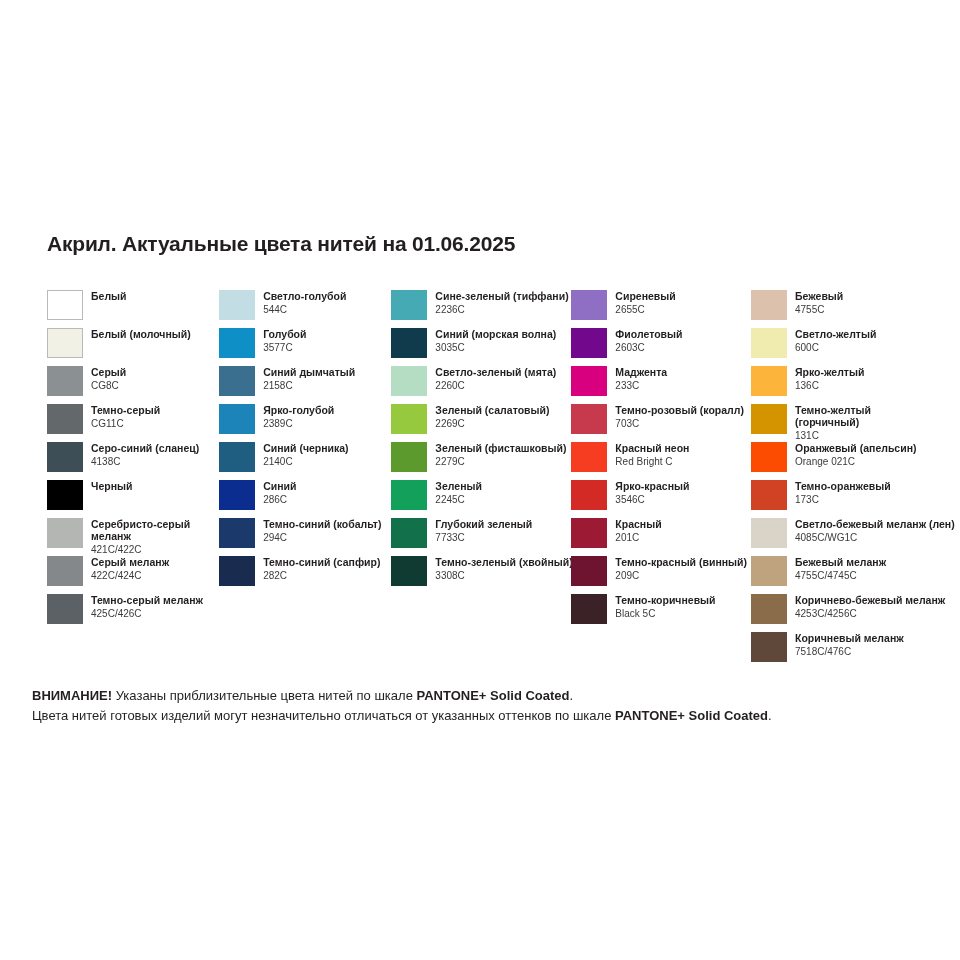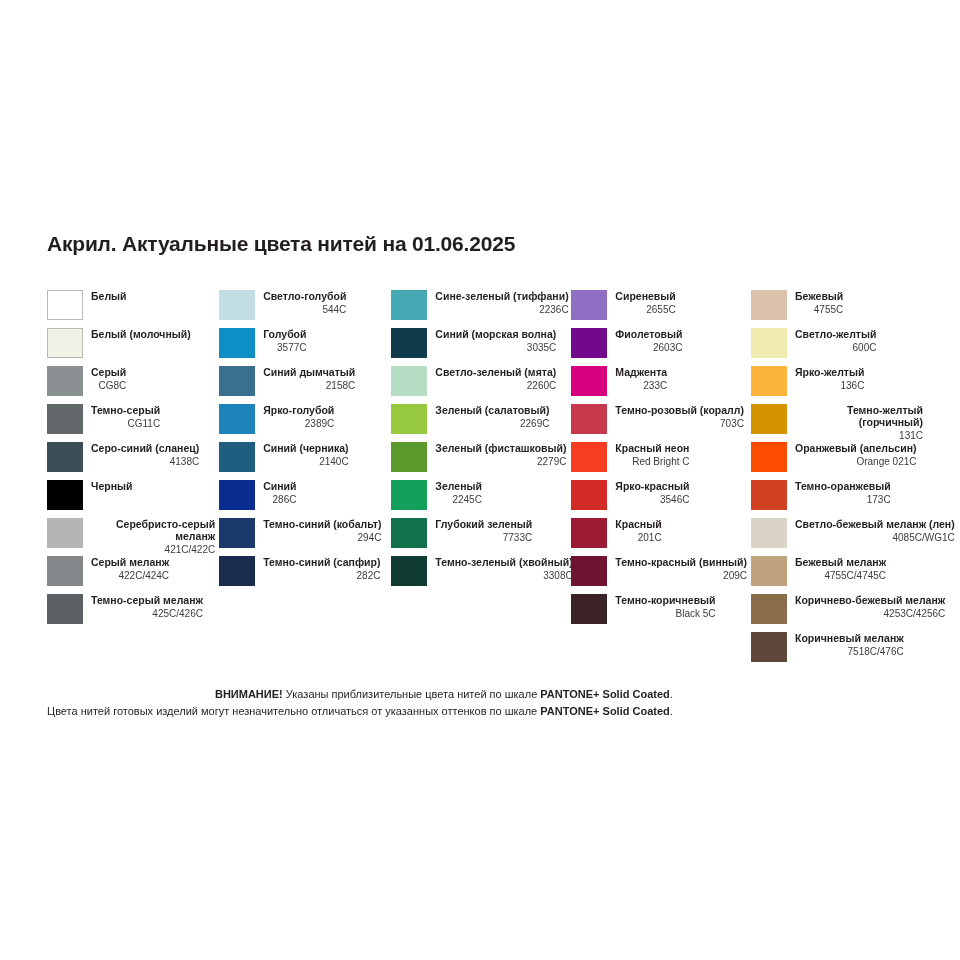--- a/index.html
+++ b/index.html
@@ -11,21 +11,20 @@
     height: 960px;
     background: #ffffff;
     font-family: "Liberation Sans", sans-serif;
     color: #231f20;
     overflow: hidden;
   }
   .page {
     position: relative;
     width: 960px;
     height: 960px;
-    text-align: right;
   }
   .title {
     position: absolute;
     left: 47px;
     top: 232px;
     font-size: 21px;
     font-weight: bold;
     letter-spacing: -0.2px;
     color: #231f20;
   }
@@ -72,23 +71,23 @@
     max-width: 128px;
   }
   .code {
     font-size: 10px;
     color: #3b3b3b;
     margin-top: 1px;
     white-space: nowrap;
   }
   .footer {
     position: absolute;
-    left: 47px;
+    left: 32px;
     top: 686px;
-    font-size: 11px;
+    font-size: 13px;
     color: #231f20;
     line-height: 1.55;
   }
   .footer .strong {
     font-weight: bold;
   }
 </style>
 </head>
 <body>
 

